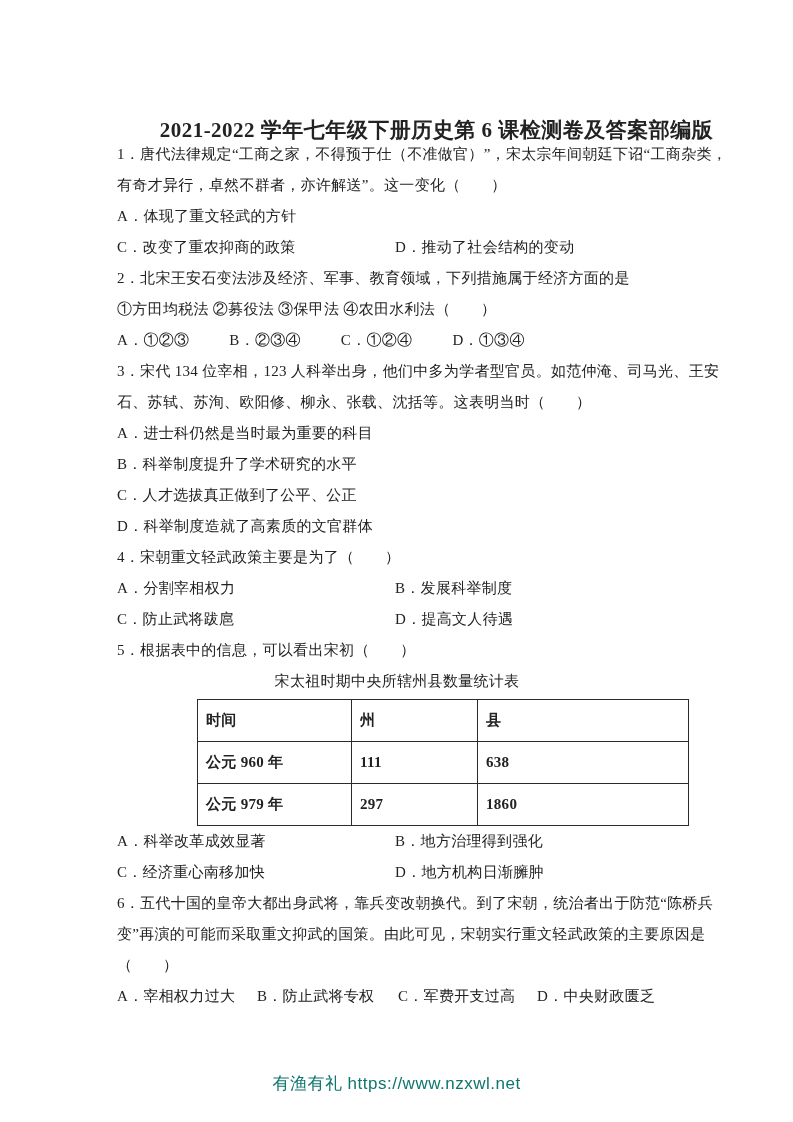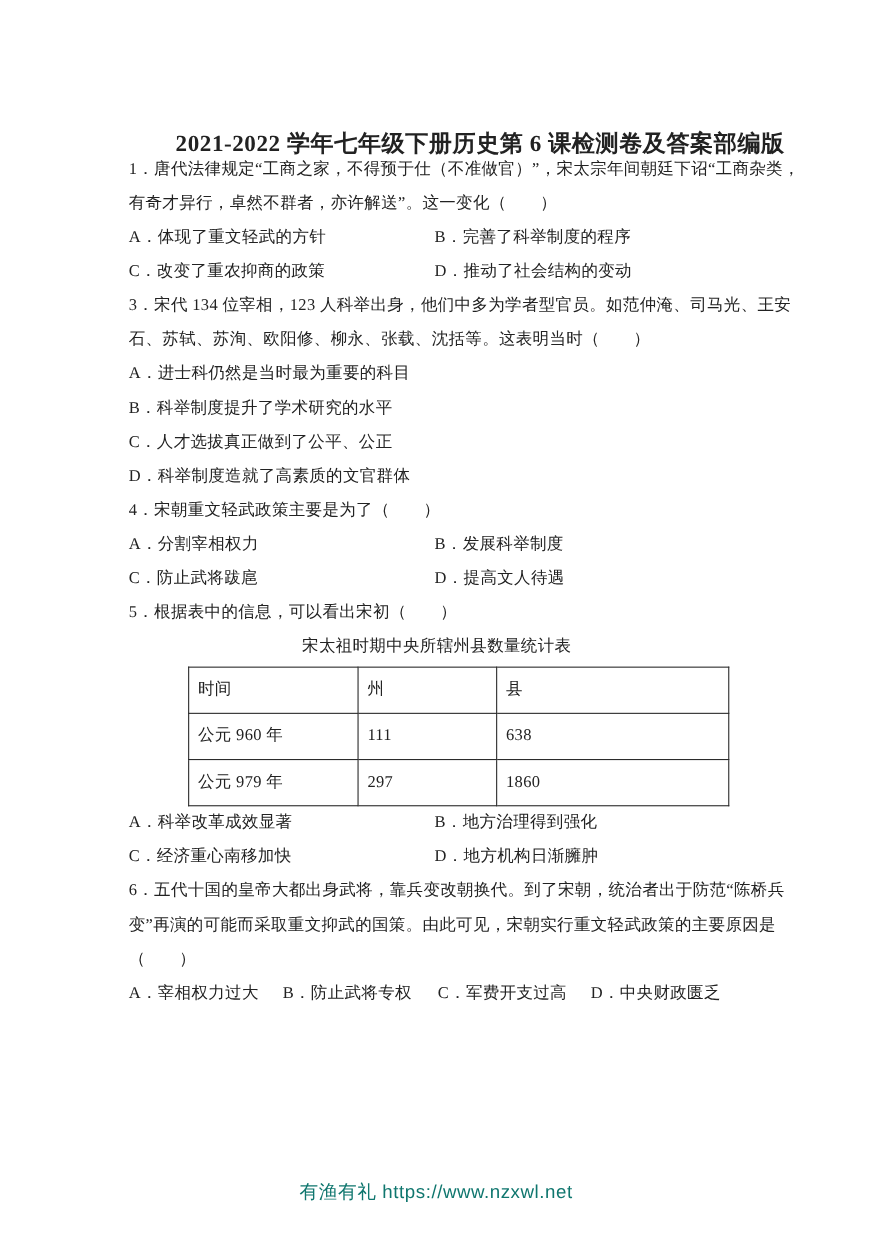--- a/index.html
+++ b/index.html
@@ -54,22 +54,23 @@
       margin: 0 0 0 54px;
       width: 452px;
       text-align: center;
       line-height: 31px;
       white-space: nowrap;
       letter-spacing: 0.3px;
     }
     table.stat {
       border-collapse: collapse;
       table-layout: fixed;
-      margin: 2px 0 0 54px;
+      margin: 2px 0 0 80px;
       width: 452px;
+      font-weight: bold;
     }
     table.stat td {
       border: 1px solid #2b2b2b;
       height: 41px;
       padding: 0 4px 0 8px;
       font-size: 15px;
       vertical-align: middle;
       letter-spacing: 0.3px;
       overflow: hidden;
     }
@@ -96,28 +97,37 @@
 
   <h1 class="doc-title">2021-2022 学年七年级下册历史第 6 课检测卷及答案部编版</h1>
 
   <div class="content">
 
     <div>
       <p class="line">1．唐代法律规定“工商之家，不得预于仕（不准做官）”，宋太宗年间朝廷下诏“工商杂类，</p>
       <p class="line">有奇才异行，卓然不群者，亦许解送”。这一变化（　　）</p>
       <div class="opt2">
         <span class="opt">A．体现了重文轻武的方针</span>
-        <span class="opt">B．完善了科举制度的程序</span>
       </div>
       <div class="opt2">
         <span class="opt">C．改变了重农抑商的政策</span>
         <span class="opt">D．推动了社会结构的变动</span>
       </div>
     </div>
 
+    <div>
+      <p class="line">2．北宋王安石变法涉及经济、军事、教育领域，下列措施属于经济方面的是</p>
+      <p class="line">①方田均税法 ②募役法 ③保甲法 ④农田水利法（　　）</p>
+      <div class="optrow">
+        <span class="opt">A．①②③</span>
+        <span class="opt">B．②③④</span>
+        <span class="opt">C．①②④</span>
+        <span class="opt">D．①③④</span>
+      </div>
+    </div>
 
     <div>
       <p class="line">3．宋代 134 位宰相，123 人科举出身，他们中多为学者型官员。如范仲淹、司马光、王安</p>
       <p class="line">石、苏轼、苏洵、欧阳修、柳永、张载、沈括等。这表明当时（　　）</p>
       <p class="line">A．进士科仍然是当时最为重要的科目</p>
       <p class="line">B．科举制度提升了学术研究的水平</p>
       <p class="line">C．人才选拔真正做到了公平、公正</p>
       <p class="line">D．科举制度造就了高素质的文官群体</p>
     </div>
 

